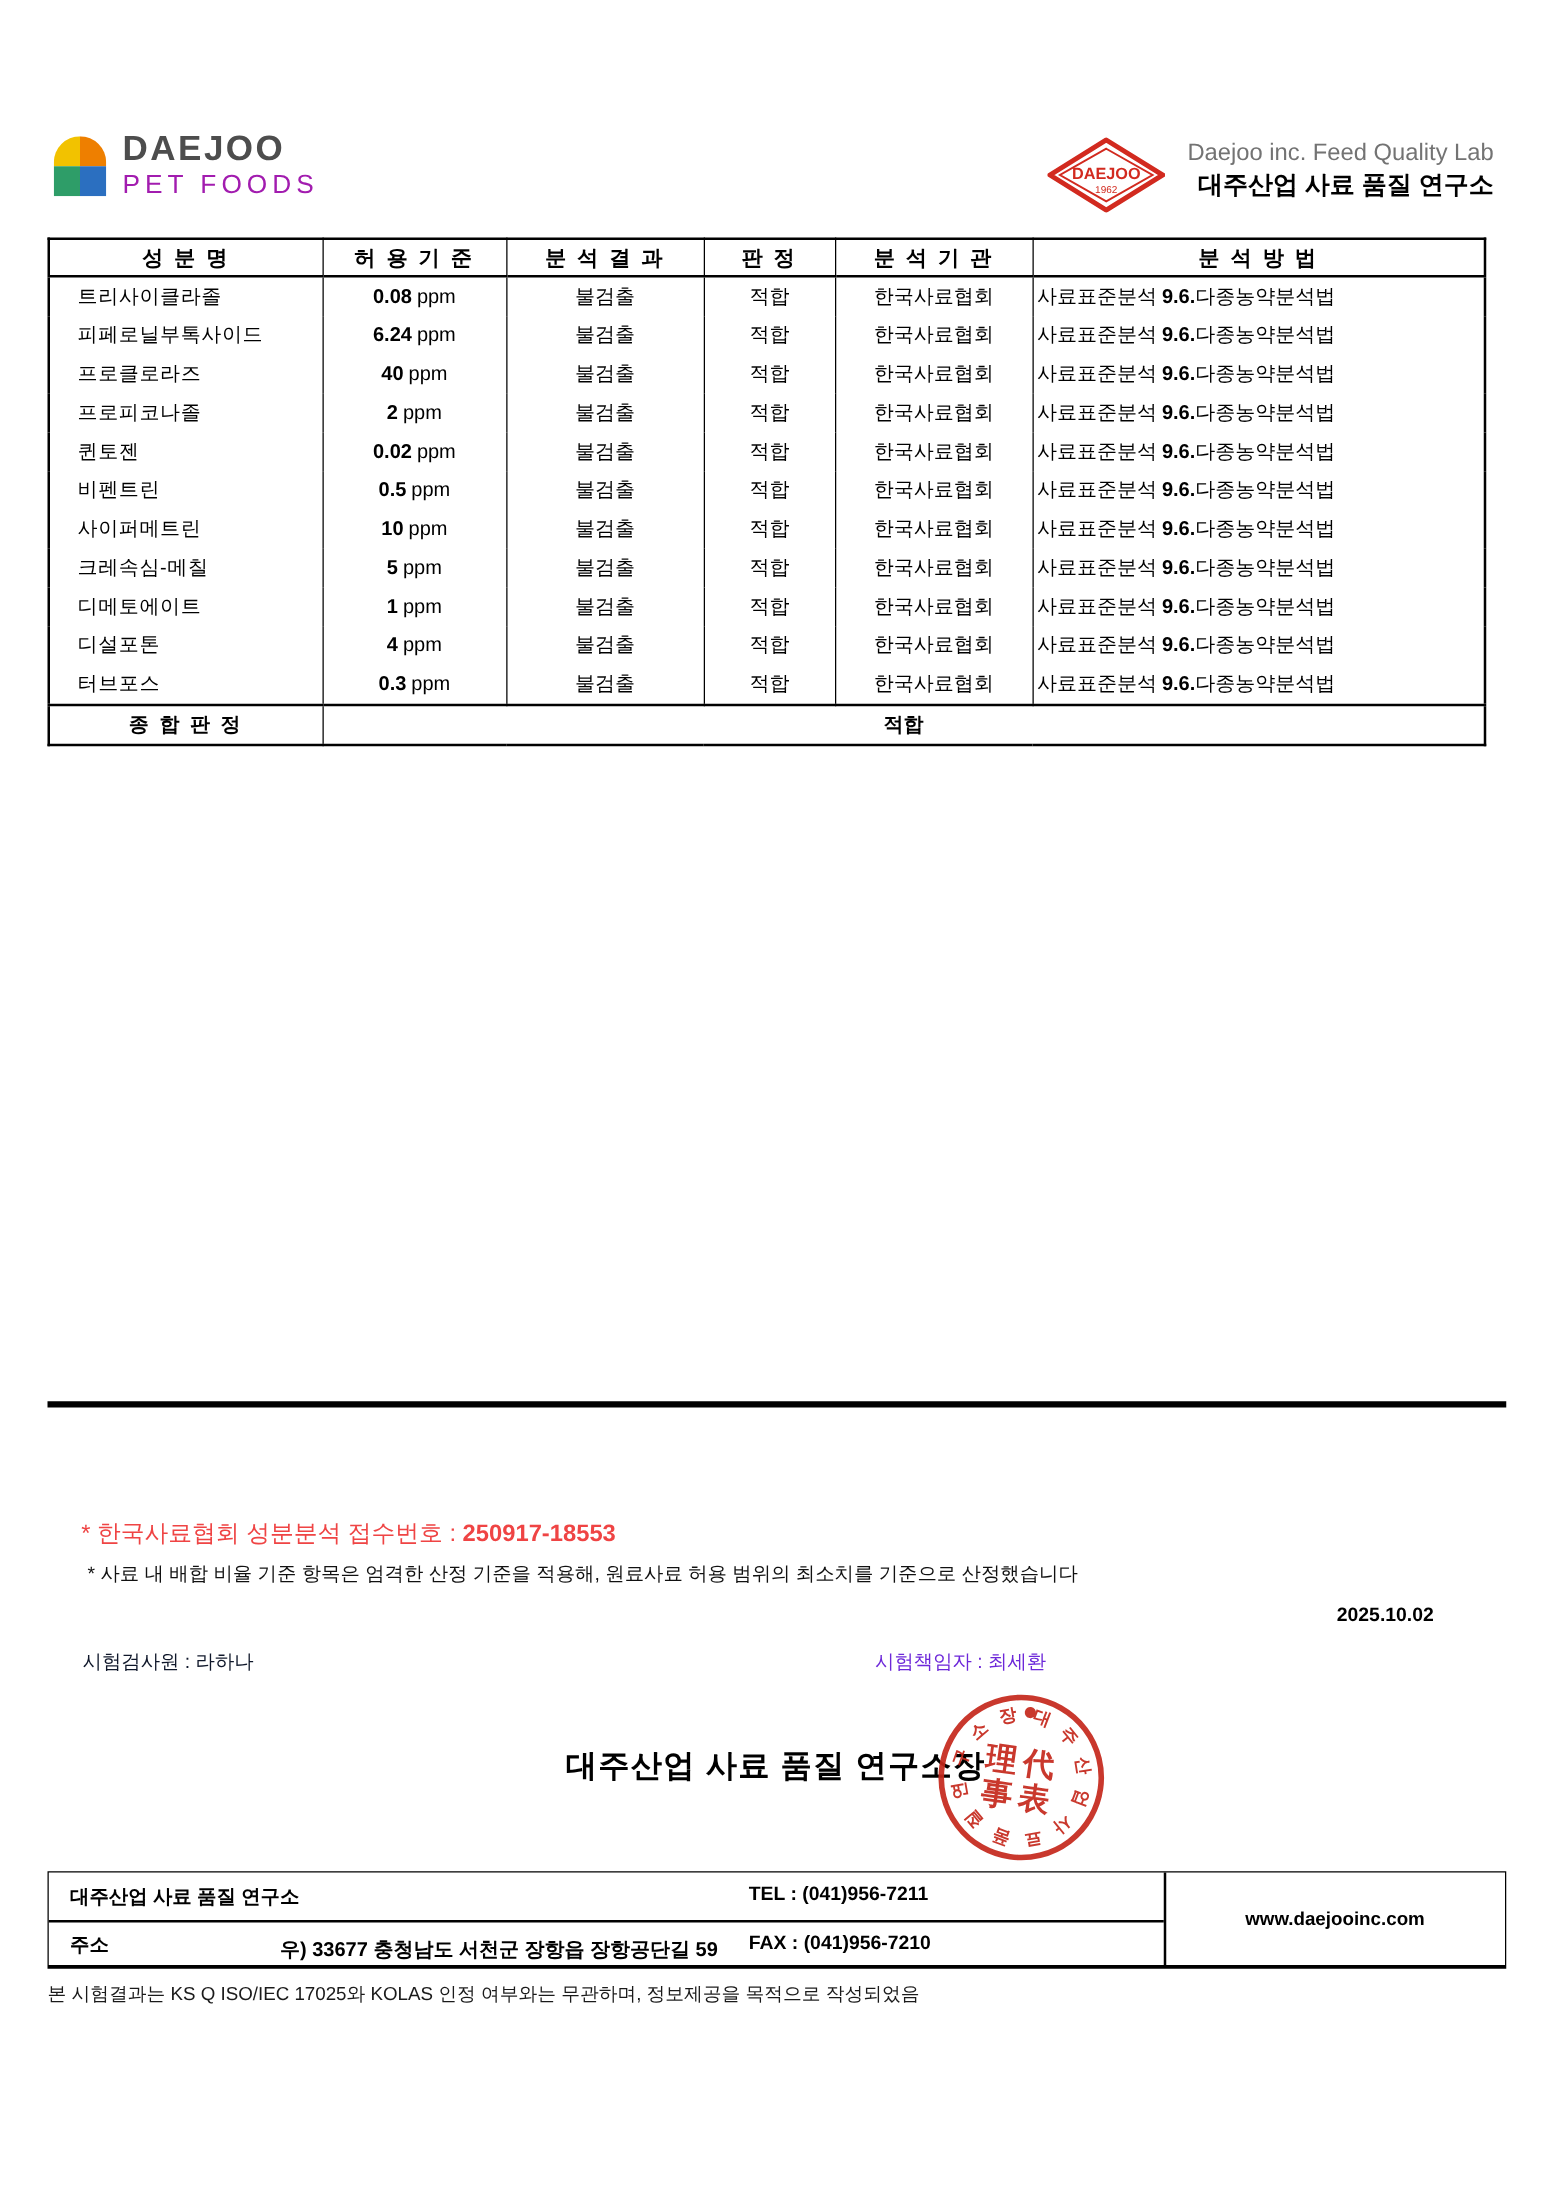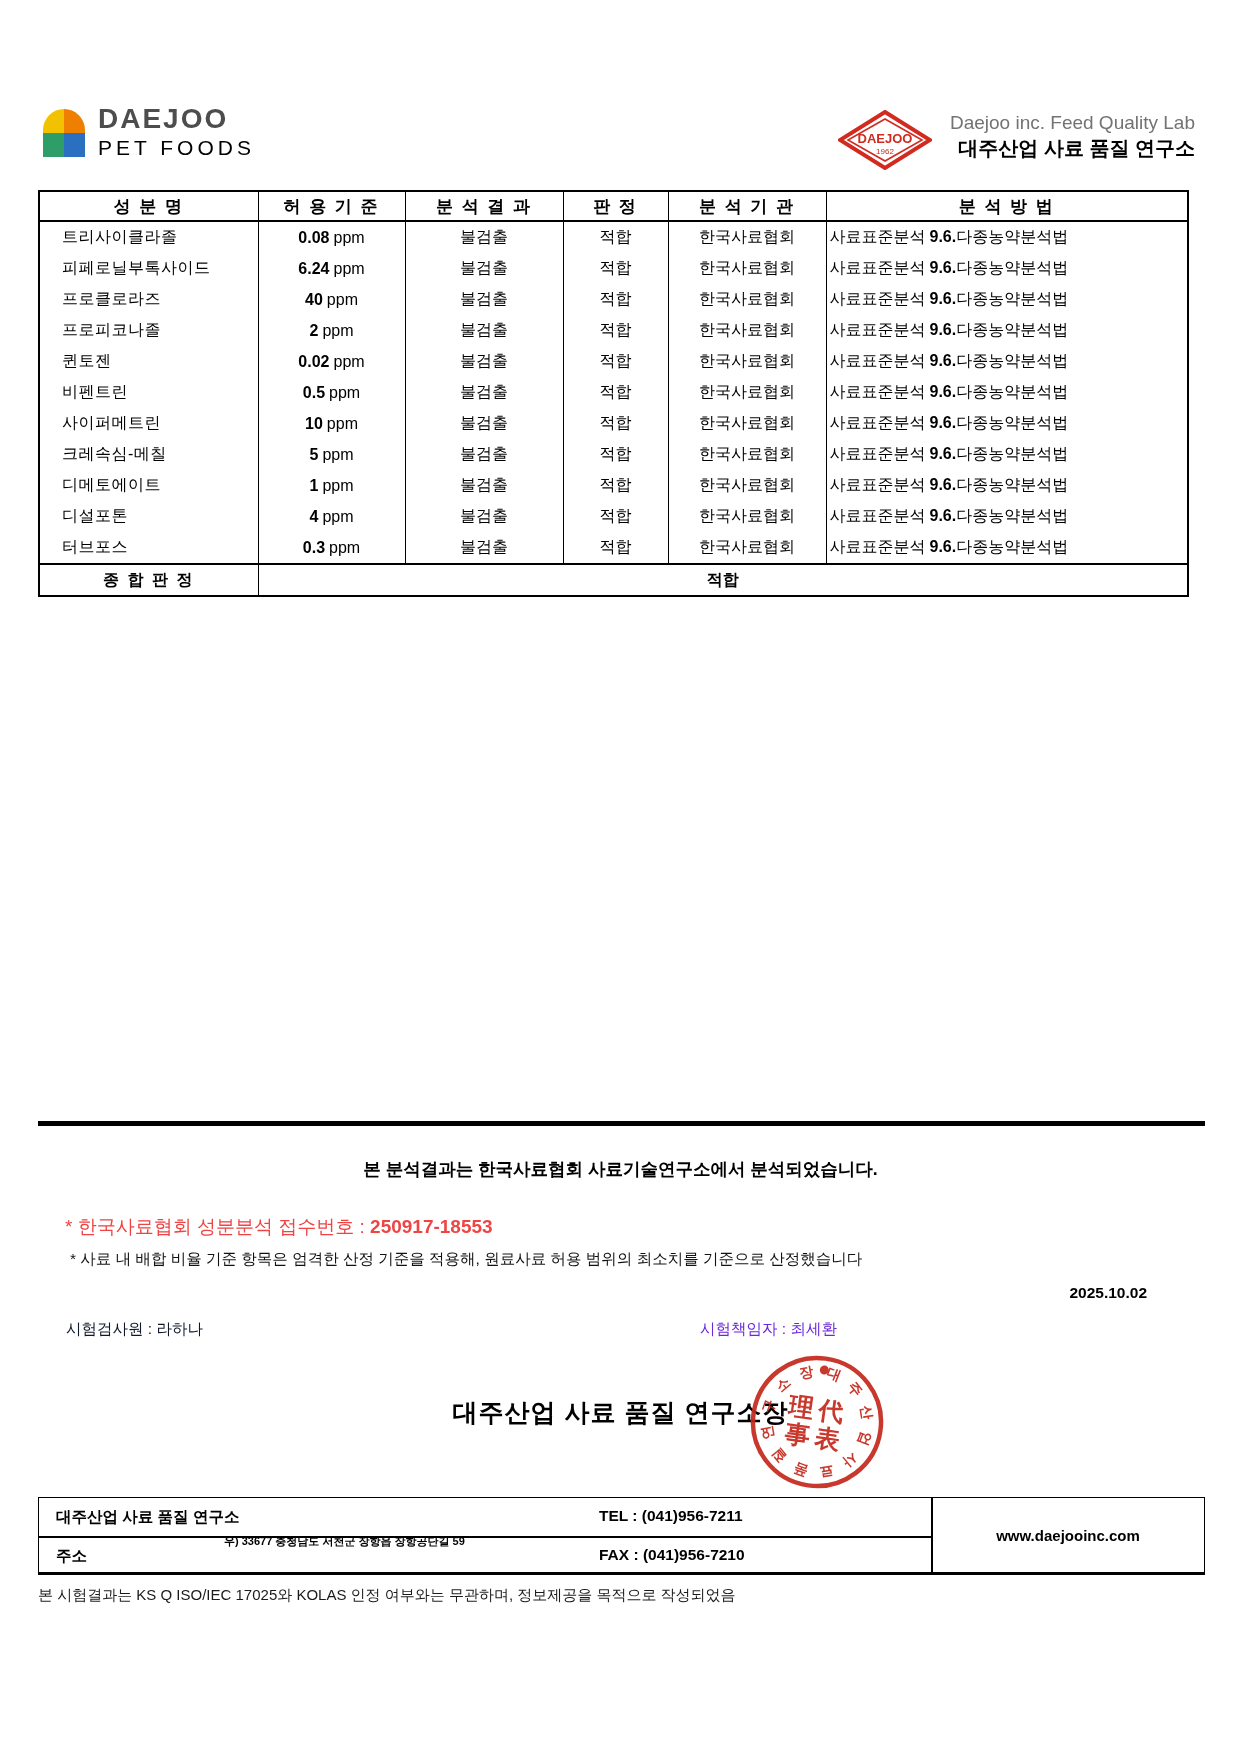--- a/index.html
+++ b/index.html
@@ -7,21 +7,21 @@
         font-family:"Liberation Sans",sans-serif;color:#000;overflow:hidden;}
 
   
   .pet-logo{position:absolute;left:43px;top:109px;width:42px;height:48px;
             border-radius:22px 22px 0 0;overflow:hidden;display:grid;
             grid-template-columns:1fr 1fr;grid-template-rows:1fr 1fr;}
   .q-tl{background:#f2c200;} .q-tr{background:#ee7f00;}
   .q-bl{background:#2e9d68;} .q-br{background:#2b6fc0;}
   .brand-name{position:absolute;left:98px;top:103px;font-size:28px;font-weight:800;
               color:#4d4d4d;letter-spacing:2px;}
-  .brand-sub{position:absolute;left:98px;top:136px;font-size:21px;color:#000000;
+  .brand-sub{position:absolute;left:98px;top:136px;font-size:21px;color:#a21caf;
              letter-spacing:4px;}
   .diamond-logo{position:absolute;left:838px;top:110px;}
   .head-right{position:absolute;right:46px;top:110px;text-align:right;width:420px;}
   .lab-en{font-size:19px;color:#737373;font-weight:400;line-height:25px;}
   .lab-ko{font-size:20px;color:#000;font-weight:700;line-height:27px;}
 
   
   .analysis-table{position:absolute;left:38px;top:190px;width:1149px;
                   border-collapse:collapse;table-layout:fixed;border:2.5px solid #000;}
   .analysis-table th{border:1.4px solid #000;border-bottom:2.2px solid #000;height:28px;
@@ -54,21 +54,21 @@
         transform:rotate(8deg);opacity:.92;}
 
   
   .footer-box{position:absolute;left:38px;top:1497px;width:1167px;height:78px;
               border:1.5px solid #000;border-bottom:3.5px solid #000;box-sizing:border-box;}
   .fb-org{position:absolute;left:17px;top:9px;font-size:15.5px;font-weight:700;}
   .fb-tel{position:absolute;left:560px;top:9px;font-size:15.5px;font-weight:700;}
   .fb-hdiv{position:absolute;left:0;top:38px;width:892px;height:1.5px;background:#000;}
   .fb-vdiv{position:absolute;left:892px;top:0;width:1.5px;height:100%;background:#000;}
   .fb-addr-label{position:absolute;left:17px;top:48px;font-size:15.5px;font-weight:600;}
-  .fb-address{position:absolute;left:185px;top:36px;font-size:11px;font-weight:700;}
+  .fb-address{position:absolute;left:185px;top:52px;font-size:16px;font-weight:700;}
   .fb-fax{position:absolute;left:560px;top:48px;font-size:15.5px;font-weight:700;}
   .fb-web{position:absolute;left:893px;top:0;width:272px;height:100%;display:flex;
           align-items:center;justify-content:center;font-size:15px;font-weight:700;text-align:right;}
   .disclaimer{position:absolute;left:38px;top:1586px;font-size:15px;color:#1a1a1a;}
 </style>
 </head>
 <body>
 
 <div class="page">
 
@@ -201,21 +201,20 @@
       <td class="c-method"><span class="m-pre">사료표준분석</span><span class="bnum">9.6.</span><span>다종농약분석법</span></td>
     </tr>
     <tr class="summary">
       <td class="sum-label">종 합 판 정</td>
       <td class="sum-value" colspan="5">적합</td>
     </tr>
   </tbody>
     </table>
 
   <div class="thick-divider"></div>
-  <div class="statement">본 분석결과는 한국사료협회 사료기술연구소에서 분석되었습니다.</div>
 
   <div class="note1"><span>* 한국사료협회 성분분석 접수번호 : </span><span class="bnum">250917-18553</span></div>
   <div class="note2">* 사료 내 배합 비율 기준 항목은 엄격한 산정 기준을 적용해, 원료사료 허용 범위의 최소치를 기준으로 산정했습니다</div>
   <div class="report-date">2025.10.02</div>
   <div class="inspector">시험검사원 : 라하나</div>
   <div class="manager">시험책임자 : 최세환</div>
 
   <div class="sign-title">대주산업 사료 품질 연구소장</div>
   <div class="seal">
     <svg width="140" height="140" viewBox="0 0 140 140">

